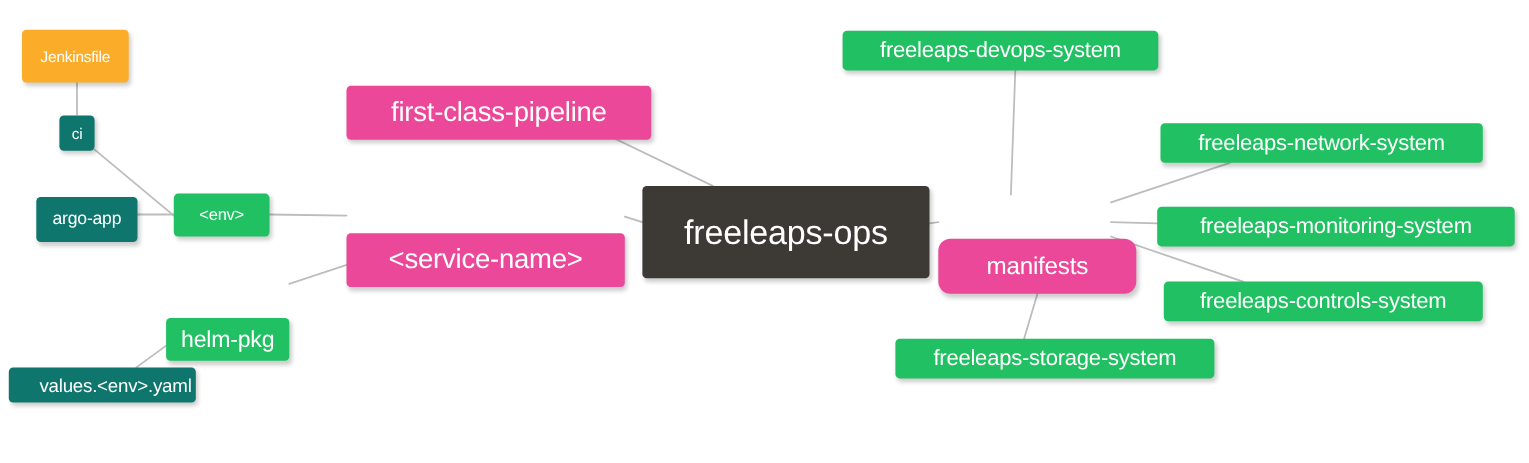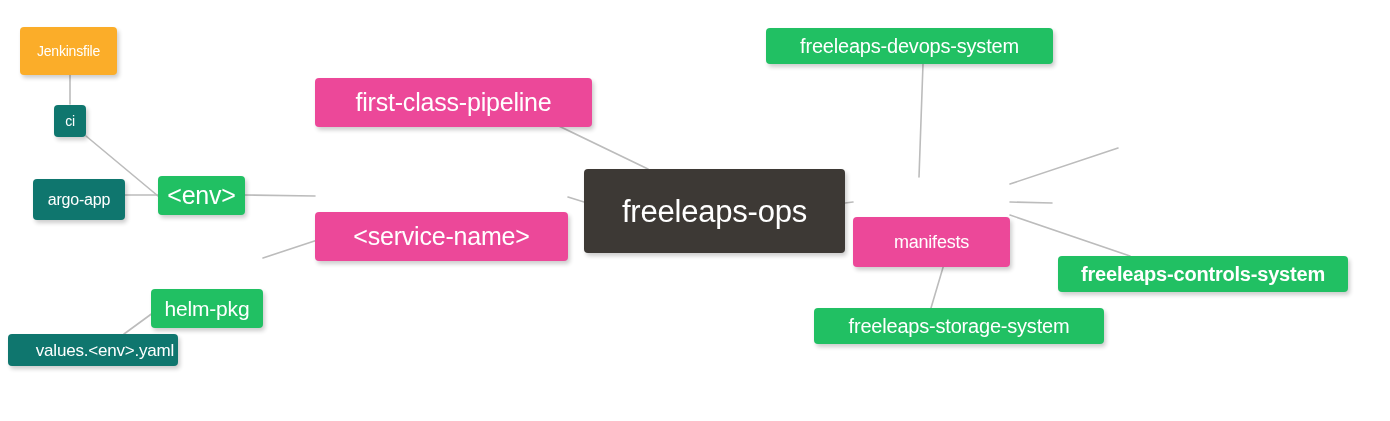--- a/index.html
+++ b/index.html
@@ -63,23 +63,25 @@
       <line x1="845" y1="203" x2="853" y2="202" stroke="#bcbcbc" stroke-width="1.6" stroke-linecap="round"></line>
       <line x1="919" y1="177" x2="923" y2="64" stroke="#bcbcbc" stroke-width="1.6" stroke-linecap="round"></line>
       <line x1="1010" y1="184" x2="1118" y2="148" stroke="#bcbcbc" stroke-width="1.6" stroke-linecap="round"></line>
       <line x1="1010" y1="202" x2="1052" y2="203" stroke="#bcbcbc" stroke-width="1.6" stroke-linecap="round"></line>
       <line x1="1010" y1="215" x2="1130" y2="256" stroke="#bcbcbc" stroke-width="1.6" stroke-linecap="round"></line>
       <line x1="955" y1="227" x2="931" y2="308" stroke="#bcbcbc" stroke-width="1.6" stroke-linecap="round"></line>
     </svg>
 <div class="node n-root" style="left: 584px; top: 169px; width: 261px; height: 84px; font-size: 31px;">freeleaps-ops</div>
     <div class="node n-blue" style="left: 315px; top: 172px; width: 253px; height: 49px; font-size: 25px;">&lt;service-name&gt;</div>
     <div class="node n-blue" style="left: 315px; top: 38px; width: 277px; height: 49px; font-size: 25px;">first-class-pipeline</div>
-    <div class="node n-blue" style="left: 853px; top: 177px; width: 157px; height: 50px; font-size: 18px;">manifests</div>
-    <div class="node n-green" style="left: 158px; top: 176px; width: 87px; height: 39px; font-size: 25px;">&lt;env&gt;</div>
+    <div class="node n-blue" style="left: 853px; top: 177px; width: 180px; height: 50px; font-size: 22px; border-radius: 11px;">manifests</div>
+    <div class="node n-green" style="left: 158px; top: 176px; width: 87px; height: 39px; font-size: 15px;">&lt;env&gt;</div>
     <div class="node n-green" style="left: 151px; top: 257px; width: 112px; height: 39px; font-size: 21px; margin-top: 32px;">helm-pkg</div>
     <div class="node n-orange" style="left: 20px; top: 27px; width: 97px; height: 48px; font-size: 14px;">Jenkinsfile</div>
     <div class="node n-red" style="left: 54px; top: 105px; width: 32px; height: 32px; font-size: 14px;">ci</div>
     <div class="node n-red" style="left: 33px; top: 179px; width: 92px; height: 41px; font-size: 16px;">argo-app</div>
     <div class="node n-red" style="left: 8px; top: 334px; width: 170px; height: 32px; font-size: 17px; padding-left: 24px;">values.&lt;env&gt;.yaml</div>
     <div class="node n-green" style="left: 766px; top: 28px; width: 287px; height: 36px; font-size: 20px;">freeleaps-devops-system</div>
-    <div class="node n-green" style="left: 1058px; top: 256px; width: 290px; height: 36px; font-size: 20px; font-weight: bold;">freeleaps-controls-system</div>
+    <div class="node n-green" style="left: 1055px; top: 112px; width: 293px; height: 36px; font-size: 20px;">freeleaps-network-system</div>
+    <div class="node n-green" style="left: 1052px; top: 188px; width: 325px; height: 36px; font-size: 20px;">freeleaps-monitoring-system</div>
+    <div class="node n-green" style="left: 1058px; top: 256px; width: 290px; height: 36px; font-size: 20px;">freeleaps-controls-system</div>
     <div class="node n-green" style="left: 814px; top: 308px; width: 290px; height: 36px; font-size: 20px;">freeleaps-storage-system</div>
   </div>
 
 </body></html>

